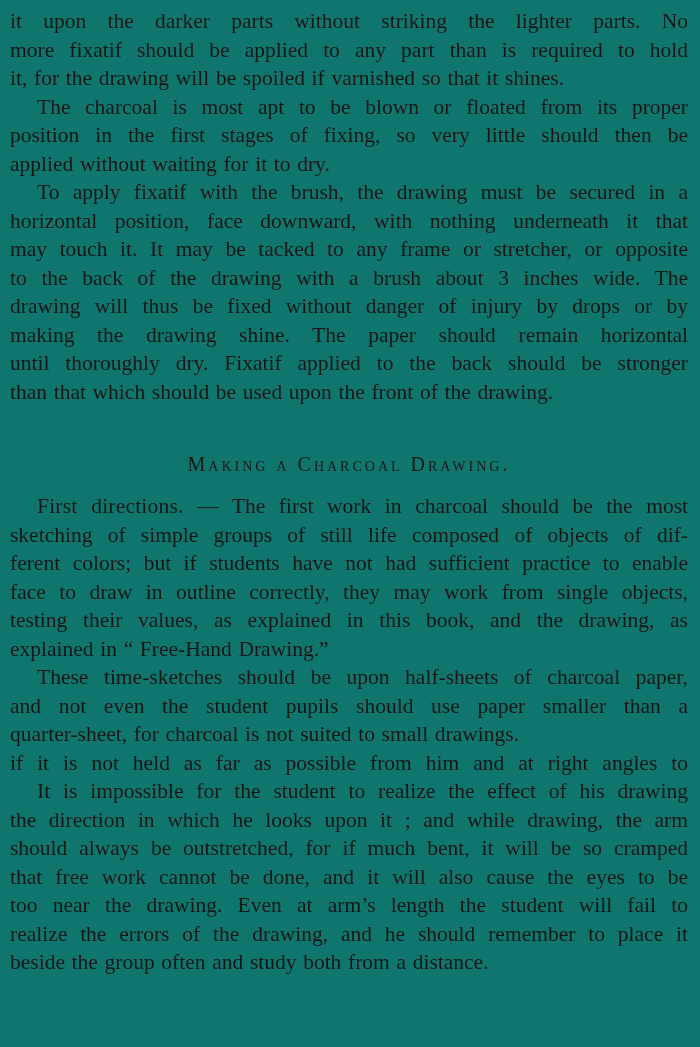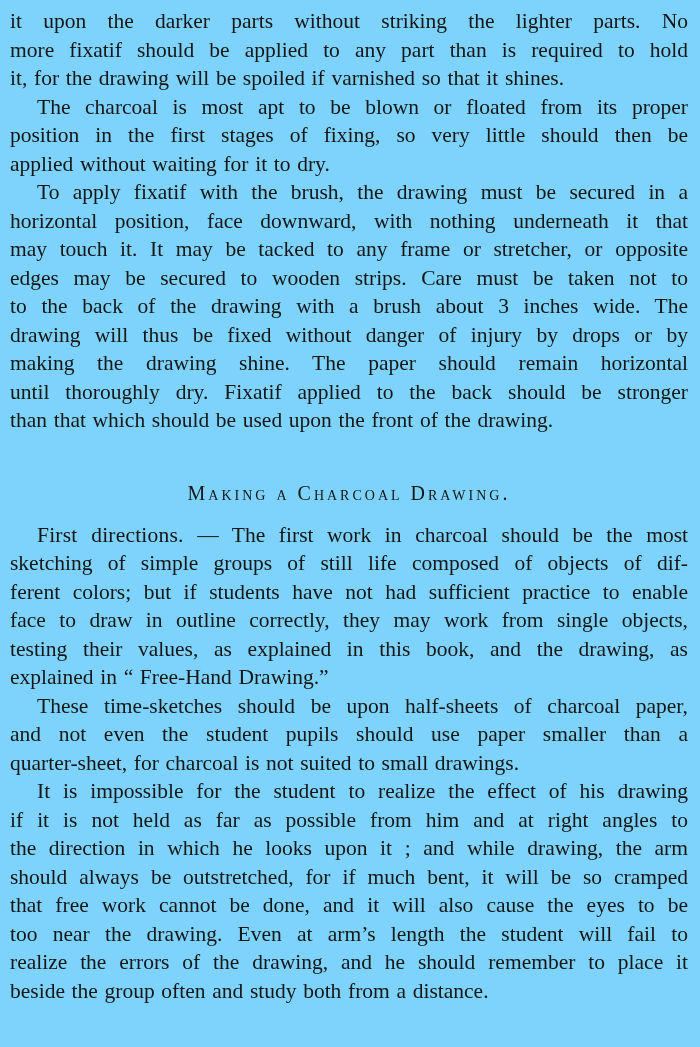--- a/index.html
+++ b/index.html
@@ -7,21 +7,21 @@
     font-family: "Liberation Serif", "DejaVu Serif", serif;
     background: #ffffff;
     color: #161616;
   }
   .page {
     width: 700px;
     height: 1047px;
     box-sizing: border-box;
     padding: 7px 12px 0 10px;
     overflow: hidden;
-    background: #7dd3fc;
+    background: #0f766e;
   }
   .para { margin: 0; padding: 0; }
   .line {
     font-size: 21.5px;
     line-height: 28.5px;
     text-align: justify;
     text-align-last: justify;
     white-space: normal;
     word-spacing: 0.06em;
   }
@@ -60,21 +60,20 @@
   <div class="para">
     <div class="line firstline-indent">The charcoal is most apt to be blown or floated from its proper</div>
     <div class="line">position in the first stages of fixing, so very little should then be</div>
     <div class="line lastline">applied without waiting for it to dry.</div>
   </div>
 
   <div class="para">
     <div class="line firstline-indent">To apply fixatif with the brush, the drawing must be secured in a</div>
     <div class="line">horizontal position, face downward, with nothing underneath it that</div>
     <div class="line">may touch it.  It may be tacked to any frame or stretcher, or opposite</div>
-    <div class="line">edges may be secured to wooden strips.  Care must be taken not to</div>
     <div class="line">to the back of the drawing with a brush about 3 inches wide.  The</div>
     <div class="line">drawing will thus be fixed without danger of injury by drops or by</div>
     <div class="line">making the drawing shine.  The paper should remain horizontal</div>
     <div class="line">until thoroughly dry.  Fixatif applied to the back should be stronger</div>
     <div class="line lastline">than that which should be used upon the front of the drawing.</div>
   </div>
 
   <div class="section-heading">Making a Charcoal Drawing.</div>
 
   <div class="para">
@@ -86,22 +85,22 @@
     <div class="line lastline">explained in “ Free-Hand Drawing.”</div>
   </div>
 
   <div class="para">
     <div class="line firstline-indent">These time-sketches should be upon half-sheets of charcoal paper,</div>
     <div class="line">and not even the student pupils should use paper smaller than a</div>
     <div class="line lastline">quarter-sheet, for charcoal is not suited to small drawings.</div>
   </div>
 
   <div class="para">
+    <div class="line">if it is not held as far as possible from him and at right angles to</div>
     <div class="line firstline-indent">It is impossible for the student to realize the effect of his drawing</div>
-    <div class="line">if it is not held as far as possible from him and at right angles to</div>
     <div class="line">the direction in which he looks upon it ; and while drawing, the arm</div>
     <div class="line">should always be outstretched, for if much bent, it will be so cramped</div>
     <div class="line">that free work cannot be done, and it will also cause the eyes to be</div>
     <div class="line">too near the drawing.  Even at arm’s length the student will fail to</div>
     <div class="line">realize the errors of the drawing, and he should remember to place it</div>
     <div class="line lastline">beside the group often and study both from a distance.</div>
   </div>
 
 </div>
 

